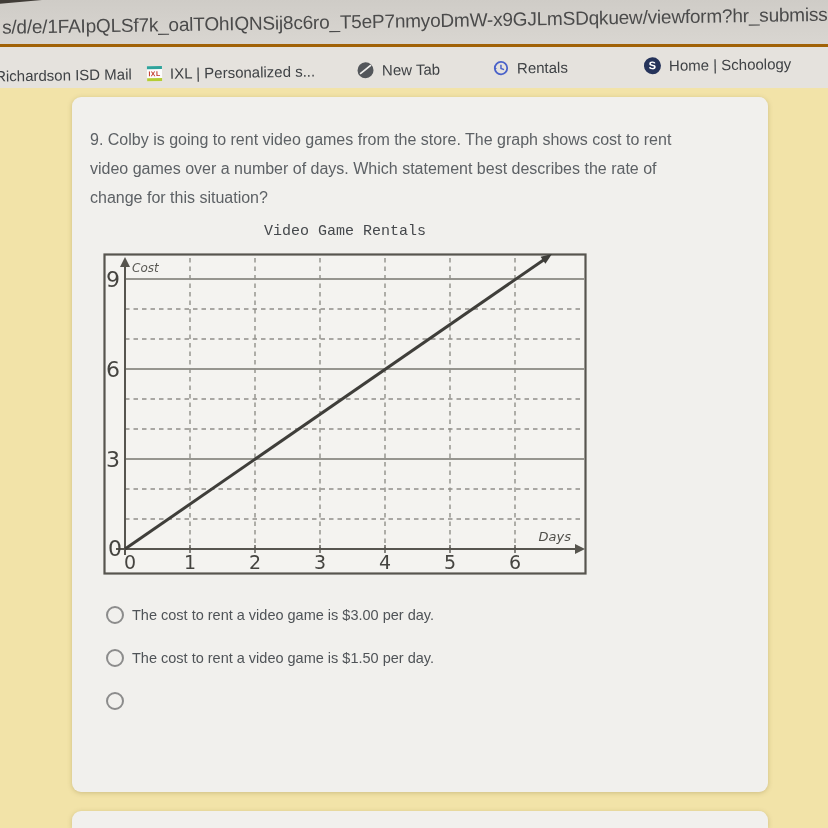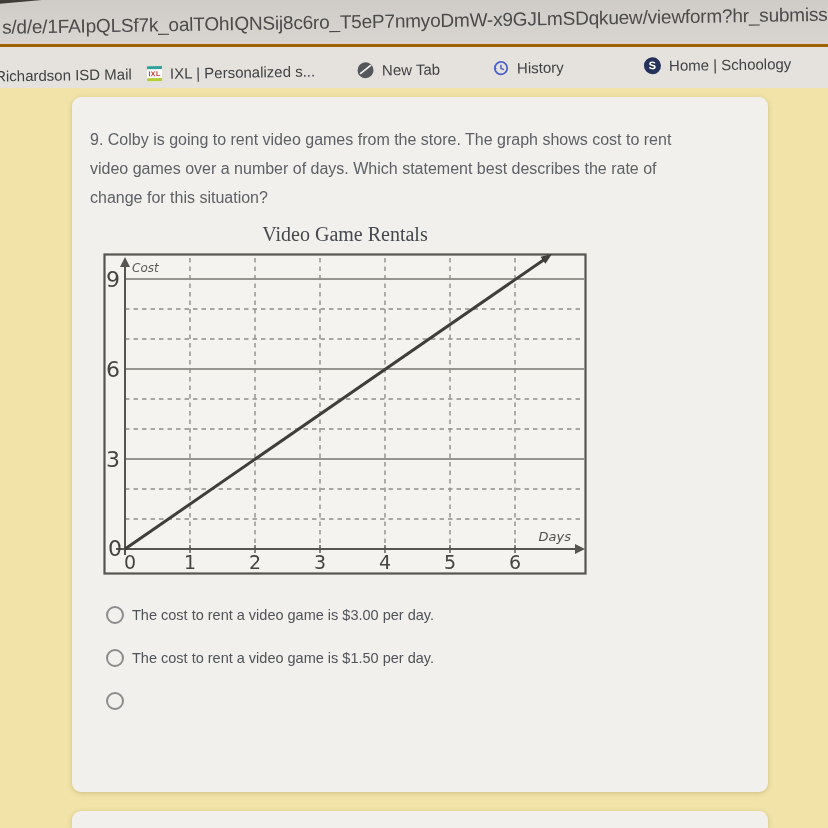--- a/index.html
+++ b/index.html
@@ -32,21 +32,21 @@
   
   .form-area{position:absolute;top:88px;left:0;width:828px;height:740px;background:#f2e3a8;padding-left:11px;}
   .card{position:absolute;background:#f1f0ed;border-radius:9px;
         box-shadow:0 1px 5px rgba(110,92,35,.28);}
   .main-card{left:72px;top:9px;width:696px;height:695px;}
   .bottom-card{left:72px;top:723px;width:696px;height:17px;border-radius:9px 9px 0 0;}
 
   .question-text{position:absolute;left:18px;top:12px;width:590px;
                  font-size:16px;line-height:29px;color:#5d6165;}
   .chart-title{position:absolute;left:31px;top:126px;width:484px;text-align:center;
-               font-size:20px;color:#45484c;font-family:Liberation Serif, serif;}
+               font-size:15px;color:#45484c;font-family:Liberation Mono, monospace;}
   .chart-svg{position:absolute;left:31px;top:156px;}
 
   .option-row{position:absolute;left:34px;height:24px;display:flex;
               align-items:center;gap:8px;}
   .radio{width:18px;height:18px;box-sizing:border-box;border:2.5px solid #8c8c8c;
          border-radius:50%;background:transparent;flex:0 0 auto;}
   .option-label{font-size:14.5px;color:#4f5357;white-space:nowrap;}
 </style>
 </head>
 <body>
@@ -81,21 +81,21 @@
       </div>
 
       <div class="bm-item" style="left:492px">
         <span style="display:flex">
           <svg width="17" height="17" viewBox="0 0 17 17">
             <circle cx="9" cy="8.5" r="6.2" fill="none" stroke="#4a62c9" stroke-width="1.8"></circle>
             <path d="M9 5.2 L9 8.8 L12 10" stroke="#4a62c9" stroke-width="1.5" fill="none"></path>
             <path d="M2.2 7.5 L2.8 10 L5 8.7 Z" fill="#4a62c9"></path>
           </svg>
         </span>
-        <span class="bm-label">History</span>
+        <span class="bm-label">Rentals</span>
       </div>
 
       <div class="bm-item" style="left:644px">
         <span class="icon-schoology">S</span>
         <span class="bm-label">Home | Schoology</span>
       </div>
 
     </div>
   </div>
 

